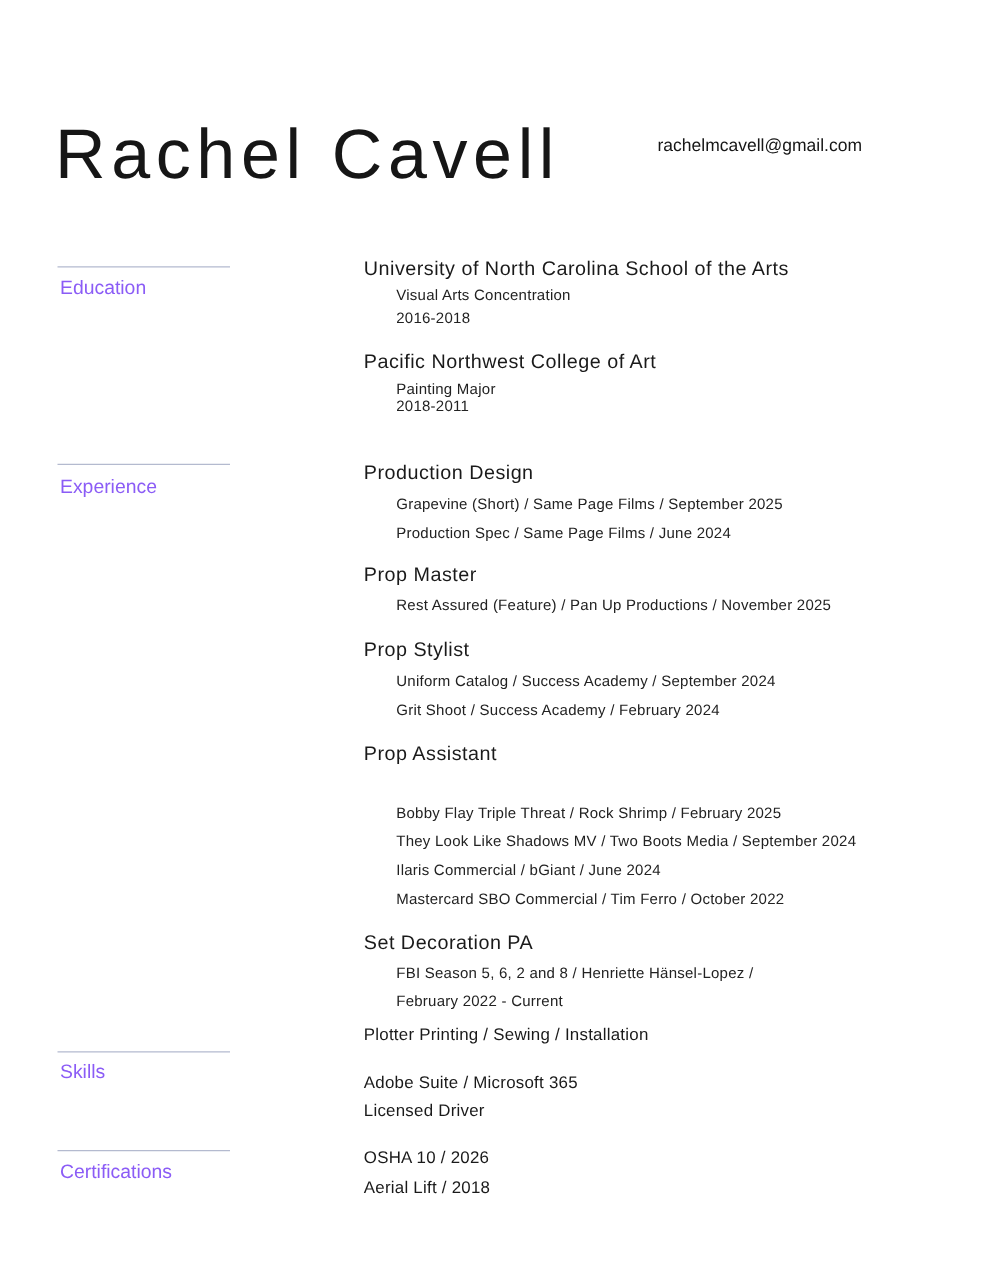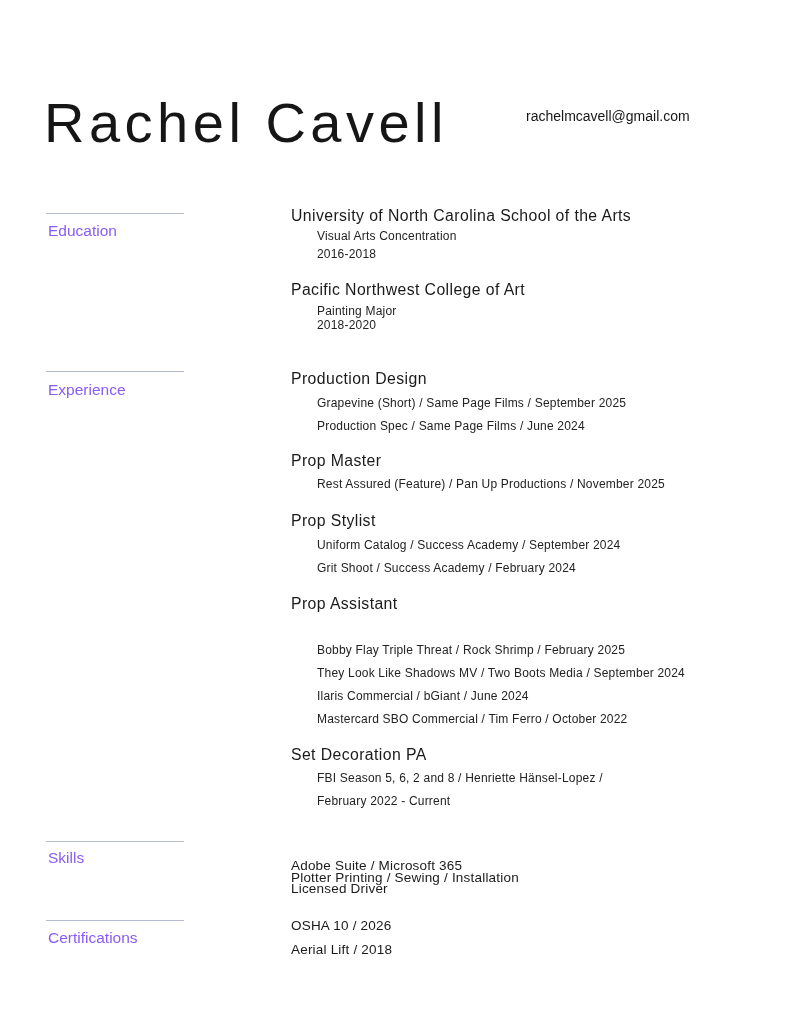--- a/index.html
+++ b/index.html
@@ -93,21 +93,21 @@
 
   <div class="abs rule" style="top:920px"></div>
   <div class="abs sec-label" style="top:929px">Certifications</div>
 
   <div class="abs h" style="top:207px">University of North Carolina School of the Arts</div>
   <div class="abs sub" style="top:229px">Visual Arts Concentration</div>
   <div class="abs sub" style="top:247px">2016-2018</div>
 
   <div class="abs h" style="top:281px">Pacific Northwest College of Art</div>
   <div class="abs sub" style="top:304px">Painting Major</div>
-  <div class="abs sub" style="top:318px">2018-2020</div>
+  <div class="abs sub" style="top:318px">2018-2011</div>
 
   <div class="abs h" style="top:370px">Production Design</div>
   <div class="abs sub" style="top:396px">Grapevine (Short) / Same Page Films / September 2025</div>
   <div class="abs sub" style="top:419px">Production Spec / Same Page Films / June 2024</div>
 
   <div class="abs h" style="top:452px">Prop Master</div>
   <div class="abs sub" style="top:477px">Rest Assured (Feature) / Pan Up Productions / November 2025</div>
 
   <div class="abs h" style="top:512px">Prop Stylist</div>
   <div class="abs sub" style="top:538px">Uniform Catalog / Success Academy / September 2024</div>
@@ -116,20 +116,20 @@
   <div class="abs h" style="top:595px">Prop Assistant</div>
   <div class="abs sub" style="top:643px">Bobby Flay Triple Threat / Rock Shrimp / February 2025</div>
   <div class="abs sub" style="top:666px">They Look Like Shadows MV / Two Boots Media / September 2024</div>
   <div class="abs sub" style="top:689px">Ilaris Commercial / bGiant / June 2024</div>
   <div class="abs sub" style="top:712px">Mastercard SBO Commercial / Tim Ferro / October 2022</div>
 
   <div class="abs h" style="top:746px">Set Decoration PA</div>
   <div class="abs sub" style="top:771px">FBI Season 5, 6, 2 and 8 / Henriette Hänsel-Lopez /</div>
   <div class="abs sub" style="top:794px">February 2022 - Current</div>
 
-  <div class="abs plain" style="top:870px">Plotter Printing / Sewing / Installation</div>
+  <div class="abs plain" style="top:820px">Plotter Printing / Sewing / Installation</div>
   <div class="abs plain" style="top:858px">Adobe Suite / Microsoft 365</div>
   <div class="abs plain" style="top:881px">Licensed Driver</div>
 
   <div class="abs plain" style="top:918px">OSHA 10 / 2026</div>
   <div class="abs plain" style="top:942px">Aerial Lift / 2018</div>
 
 </div>
 
 </body></html>

